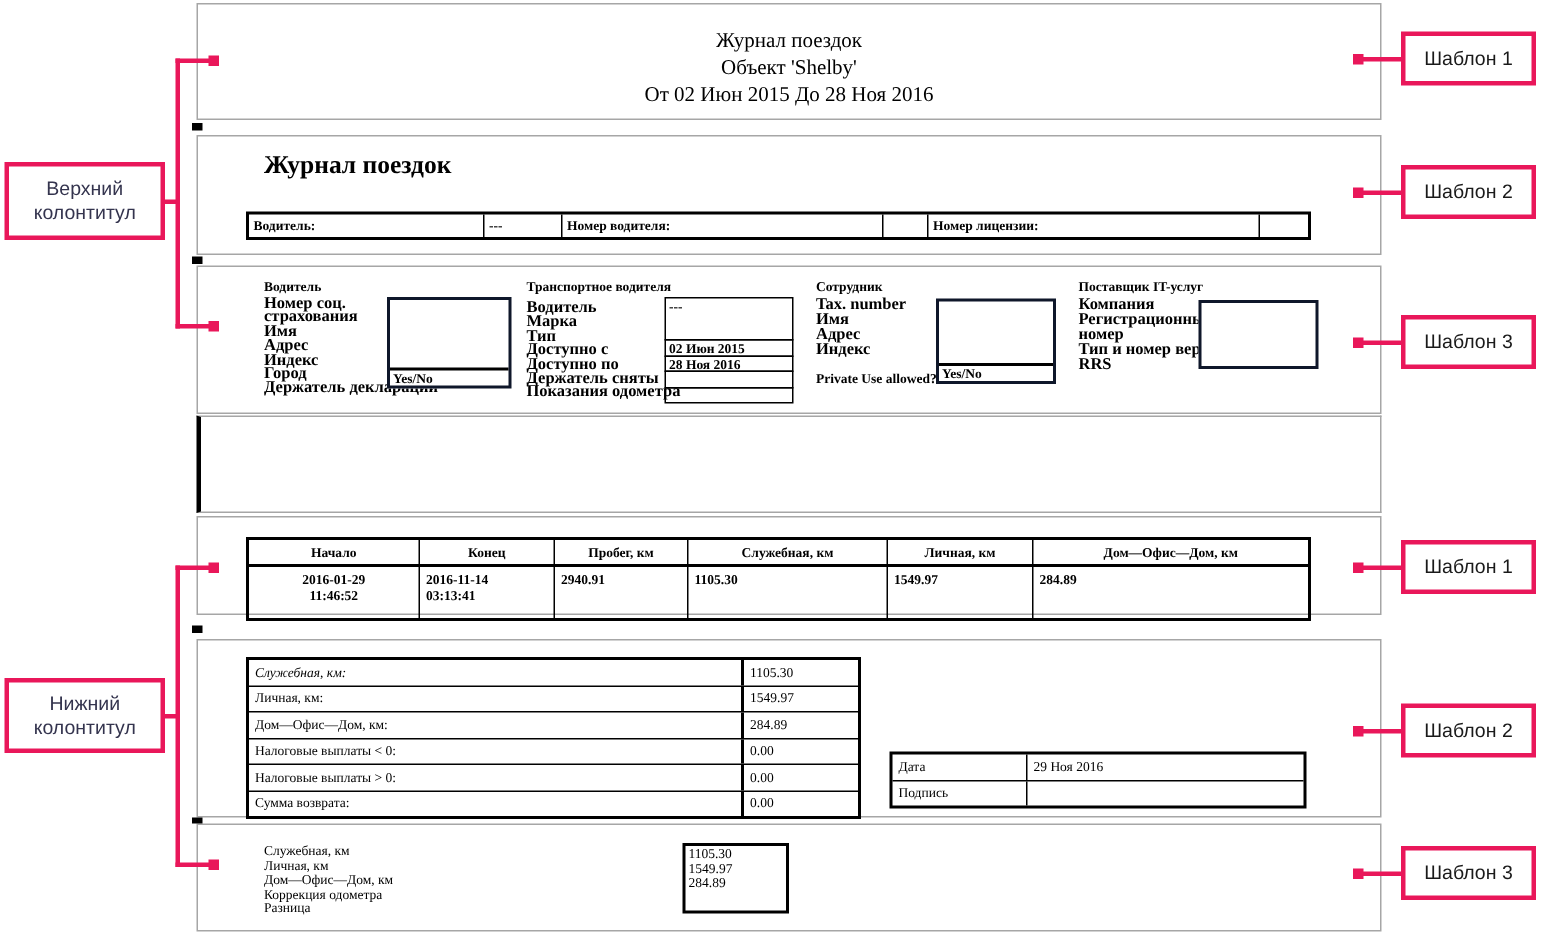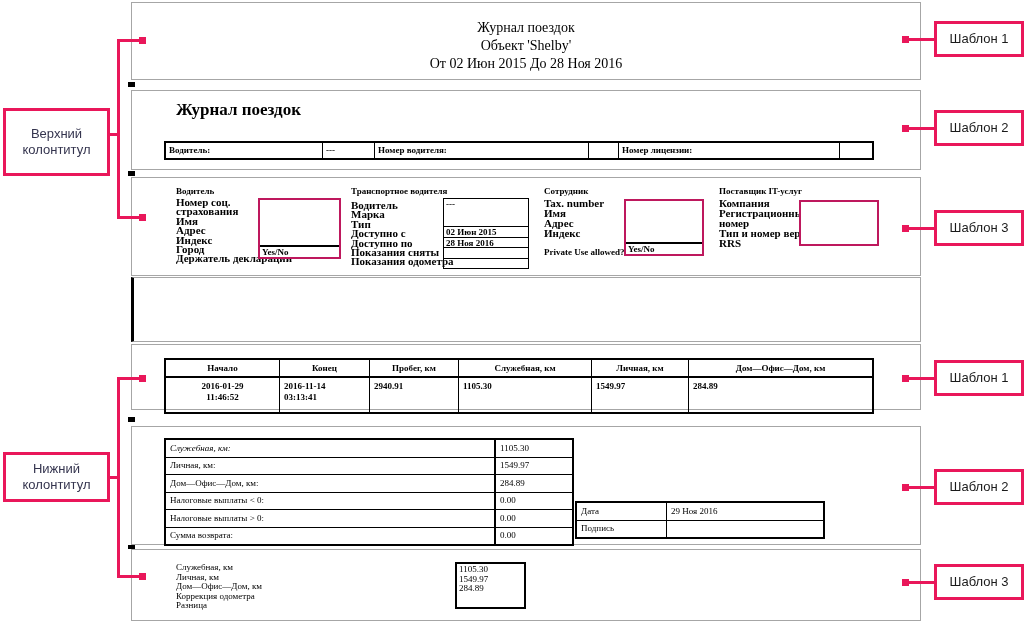--- a/index.html
+++ b/index.html
@@ -30,21 +30,21 @@
   .b2-table { position:absolute; left:32px; top:50px; width:710px; height:19px;
               border:2px solid #000; box-sizing:border-box; display:flex; }
   .b2-cell  { border-left:1px solid #000; font-size:9px; font-weight:bold; padding:2px 3px;
               box-sizing:border-box; white-space:nowrap; overflow:hidden; }
   .b2-cell:first-child { border-left:none; }
 
   
   .b3-title  { position:absolute; font-size:9px; font-weight:bold; white-space:nowrap; }
   .b3-labels { position:absolute; font-size:11px; font-weight:bold; }
   .b3-labels div { line-height:9.4px; white-space:nowrap; }
-  .b3-box  { position:absolute; border:2px solid #be185d; box-sizing:border-box; background:#fff; }
+  .b3-box  { position:absolute; border:2px solid #0f172a; box-sizing:border-box; background:#fff; }
   .b3-yesno{ position:absolute; left:0; right:0; bottom:0; height:12px; border-top:2px solid #000;
              font-size:9px; font-weight:bold; line-height:10px; padding:0 2px; box-sizing:border-box; }
   .b3-vcol { position:absolute; }
   .b3-vcell{ border:1px solid #000; margin-top:-1px; font-size:9px; font-weight:bold;
              line-height:10.5px; height:11.5px; padding:0 2px; box-sizing:border-box;
              white-space:nowrap; overflow:hidden; }
   .b3-vcell.tall { height:29px; margin-top:0; }
 
   
   .b4-table { position:absolute; left:32px; top:13px; width:710px; border:2px solid #000; box-sizing:border-box; }
@@ -114,21 +114,21 @@
       <div class="b3-yesno">Yes/No</div>
     </div>
 
     <div class="b3-title" style="left:219px;top:8px;">Транспортное водителя</div>
     <div class="b3-labels" style="left:219px;top:23px;">
       <div>Водитель</div>
       <div>Марка</div>
       <div>Тип</div>
       <div>Доступно с</div>
       <div>Доступно по</div>
-      <div>Показания сняты</div>
+      <div>Держатель сняты</div>
       <div>Показания одометра</div>
     </div>
     <div class="b3-vcol" style="left:311px;top:20px;width:86px;">
       <div class="b3-vcell tall">---</div>
       <div class="b3-vcell">02 Июн 2015</div>
       <div class="b3-vcell">28 Ноя 2016</div>
       <div class="b3-vcell"></div>
       <div class="b3-vcell"></div>
     </div>
 
@@ -200,21 +200,21 @@
       </div>
       <div class="b5-row">
         <div class="b5-label" style="flex:0 0 330px;">Налоговые выплаты &gt; 0:</div>
         <div class="b5-value">0.00</div>
       </div>
       <div class="b5-row">
         <div class="b5-label" style="flex:0 0 330px;">Сумма возврата:</div>
         <div class="b5-value">0.00</div>
       </div>
     </div>
-    <div class="b5-table b5-right" style="left:443px;top:74px;width:250px;">
+    <div class="b5-table b5-right" style="left:461px;top:74px;width:278px;">
       <div class="b5-row">
         <div class="b5-label" style="flex:0 0 90px;">Дата</div>
         <div class="b5-value">29 Ноя 2016</div>
       </div>
       <div class="b5-row">
         <div class="b5-label" style="flex:0 0 90px;">Подпись</div>
         <div class="b5-value"></div>
       </div>
     </div>
   </div>
@@ -232,21 +232,21 @@
       <div>1549.97</div>
       <div>284.89</div>
     </div>
   </div>
 
   <div class="btick" style="top:82px;height:5px;"></div>
   <div class="btick" style="top:171px;height:5px;"></div>
   <div class="btick" style="top:417px;height:5px;"></div>
   <div class="btick" style="top:545px;height:4px;"></div>
 
-  <div class="callout left sans" style="left:3px;top:108px;width:107px;height:68px;">
+  <div class="callout left sans" style="left:3px;top:108px;width:107px;height:52px;">
     <span>Верхний колонтитул</span>
   </div>
   <div class="cline" style="left:108px;top:133px;width:12px;height:3px;"></div>
   <div class="cline" style="left:117px;top:39px;width:3px;height:180px;"></div>
   <div class="cline" style="left:117px;top:39px;width:26px;height:3px;"></div>
   <div class="cdot" style="left:139px;top:37px;"></div>
   <div class="cline" style="left:117px;top:216px;width:26px;height:3px;"></div>
   <div class="cdot" style="left:139px;top:214px;"></div>
 
   <div class="callout left sans" style="left:3px;top:452px;width:107px;height:50px;text-align:center;">

